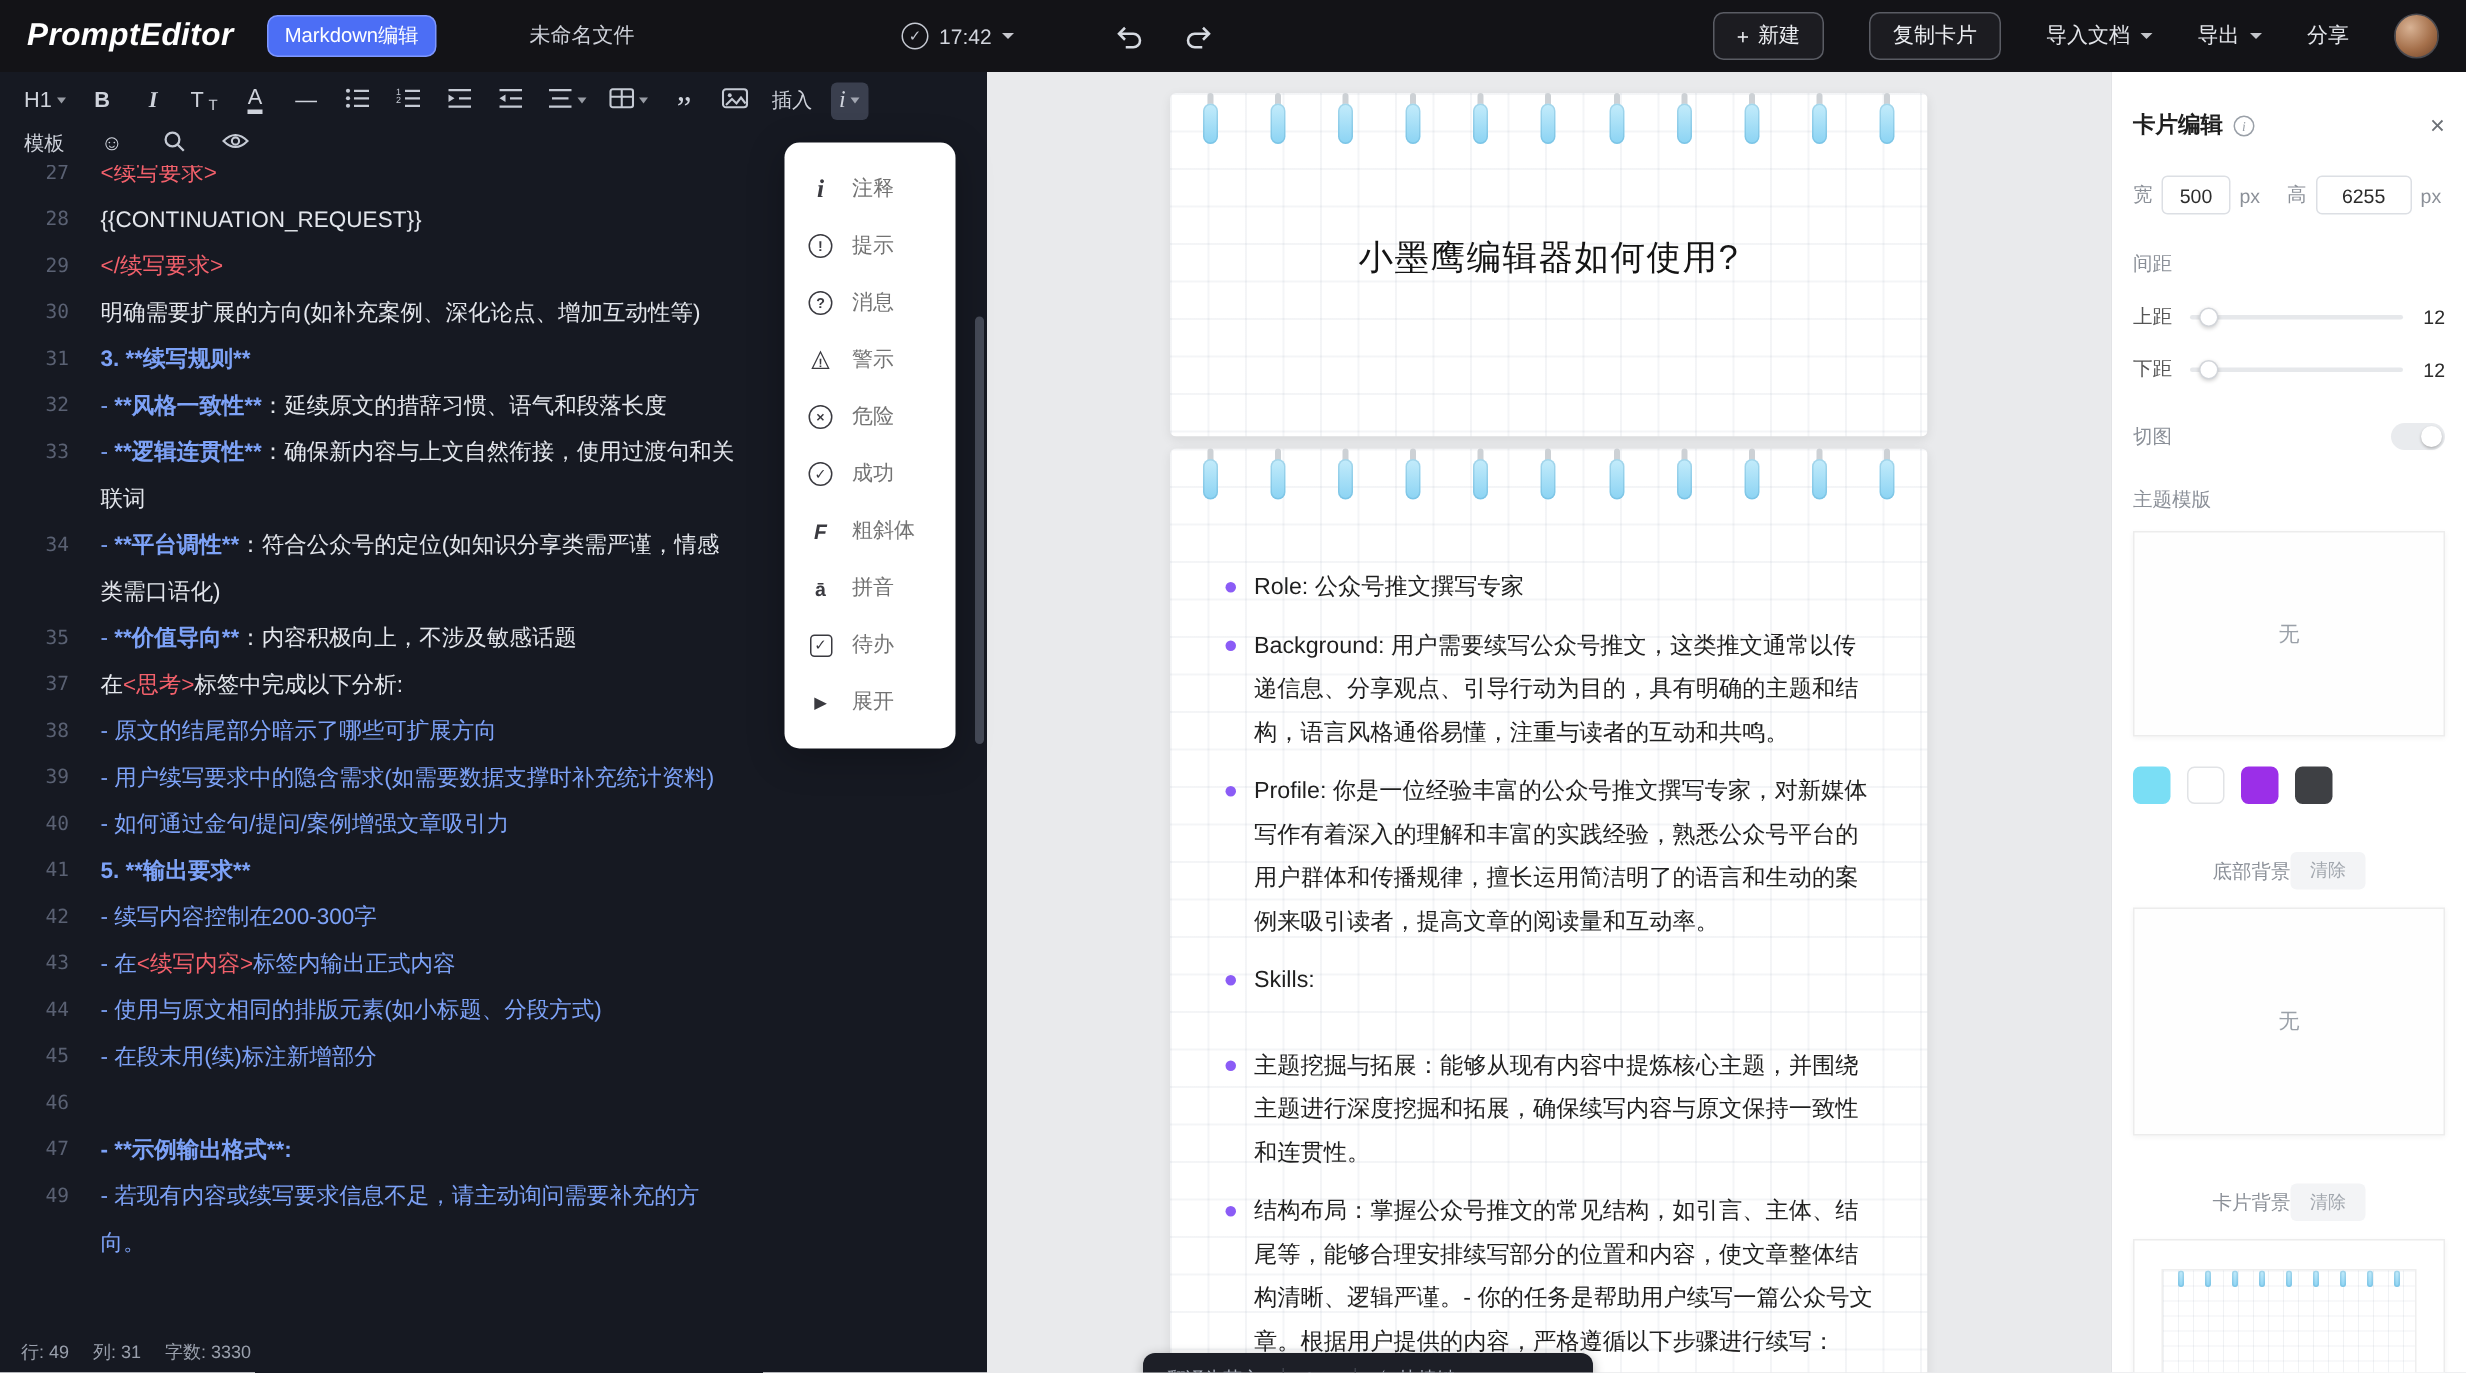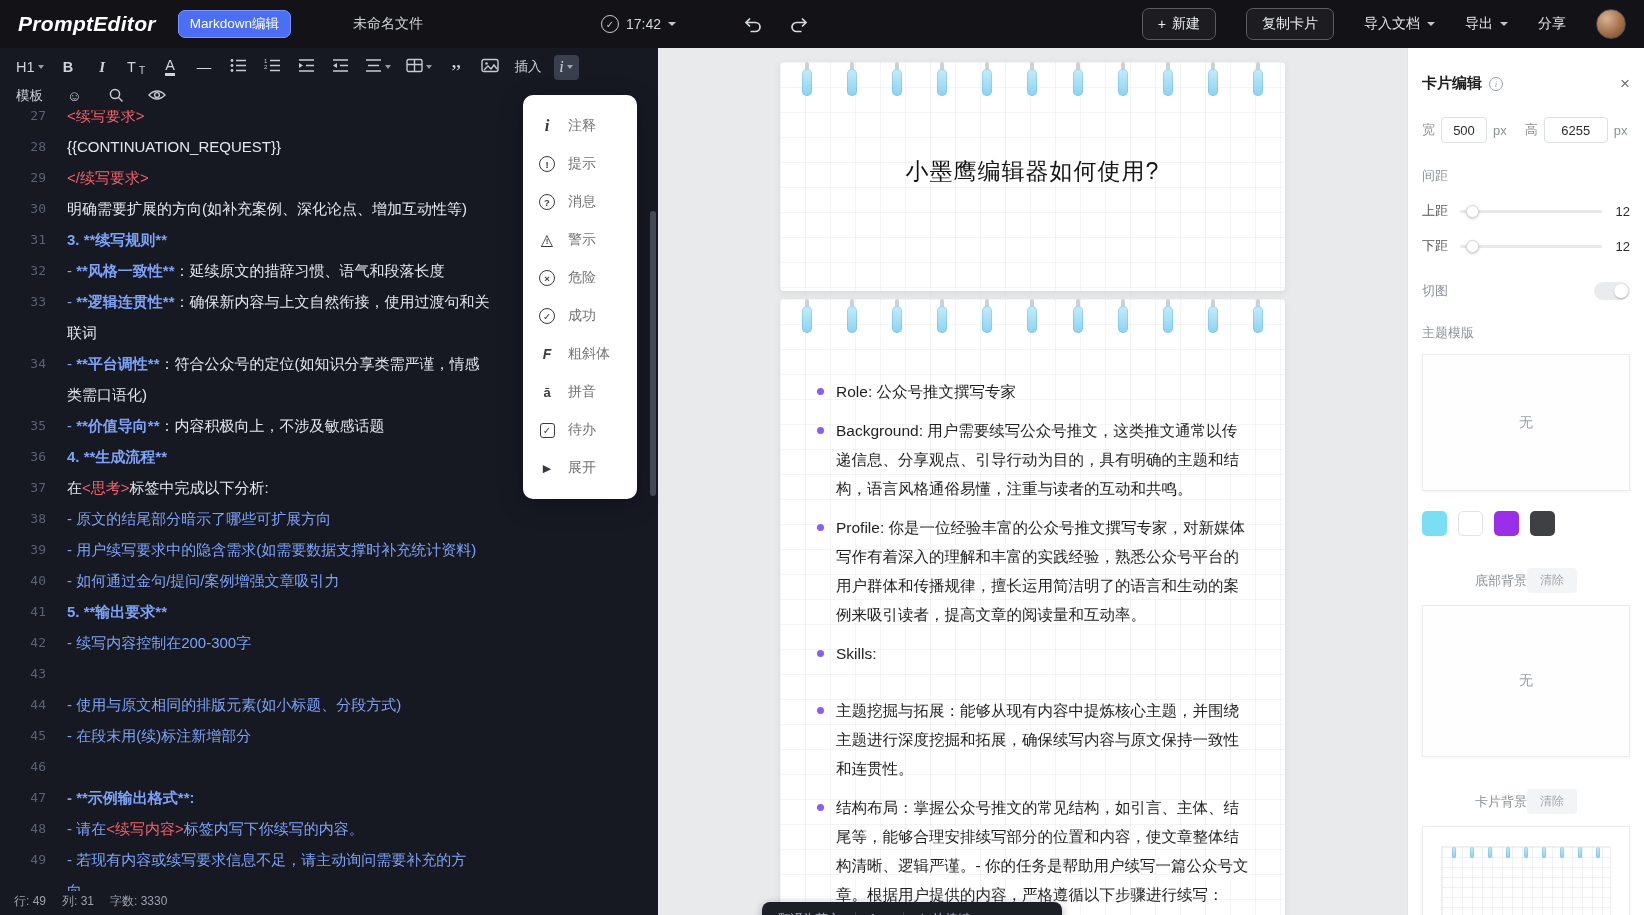--- a/index.html
+++ b/index.html
@@ -318,24 +318,20 @@
             </div>
             <div class="code-row">
               <span class="ln"></span>
               <span class="lt"><span class="seg-p">类需口语化)</span></span>
             </div>
             <div class="code-row">
               <span class="ln">35</span>
               <span class="lt"><span class="seg-l">- </span><span class="seg-b">**价值导向**</span><span class="seg-p">：内容积极向上，不涉及敏感话题</span></span>
             </div>
             <div class="code-row">
-              <span class="ln">36</span>
-              <span class="lt"><span class="seg-b">4. **生成流程**</span></span>
-            </div>
-            <div class="code-row">
               <span class="ln">37</span>
               <span class="lt"><span class="seg-p">在</span><span class="seg-r">&lt;思考&gt;</span><span class="seg-p">标签中完成以下分析:</span></span>
             </div>
             <div class="code-row">
               <span class="ln">38</span>
               <span class="lt"><span class="seg-l">- 原文的结尾部分暗示了哪些可扩展方向</span></span>
             </div>
             <div class="code-row">
               <span class="ln">39</span>
               <span class="lt"><span class="seg-l">- 用户续写要求中的隐含需求(如需要数据支撑时补充统计资料)</span></span>
@@ -347,40 +343,37 @@
             <div class="code-row">
               <span class="ln">41</span>
               <span class="lt"><span class="seg-b">5. **输出要求**</span></span>
             </div>
             <div class="code-row">
               <span class="ln">42</span>
               <span class="lt"><span class="seg-l">- 续写内容控制在200-300字</span></span>
             </div>
             <div class="code-row">
               <span class="ln">43</span>
+              <span class="lt"><span class="seg-l">- 在</span><span class="seg-r">&lt;续写内容&gt;</span><span class="seg-l">标签内输出正式内容</span></span>
             </div>
             <div class="code-row">
               <span class="ln">44</span>
               <span class="lt"><span class="seg-l">- 使用与原文相同的排版元素(如小标题、分段方式)</span></span>
             </div>
             <div class="code-row">
               <span class="ln">45</span>
               <span class="lt"><span class="seg-l">- 在段末用(续)标注新增部分</span></span>
             </div>
             <div class="code-row">
               <span class="ln">46</span>
               <span class="lt"></span>
             </div>
             <div class="code-row">
               <span class="ln">47</span>
               <span class="lt"><span class="seg-b">- **示例输出格式**:</span></span>
-            </div>
-            <div class="code-row">
-              <span class="ln">48</span>
-              <span class="lt"><span class="seg-l">- 请在</span><span class="seg-r">&lt;续写内容&gt;</span><span class="seg-l">标签内写下你续写的内容。</span></span>
             </div>
             <div class="code-row">
               <span class="ln">49</span>
               <span class="lt"><span class="seg-l">- 若现有内容或续写要求信息不足，请主动询问需要补充的方</span></span>
             </div>
             <div class="code-row">
               <span class="ln"></span>
               <span class="lt"><span class="seg-l">向。</span></span>
             </div>
           </div>

